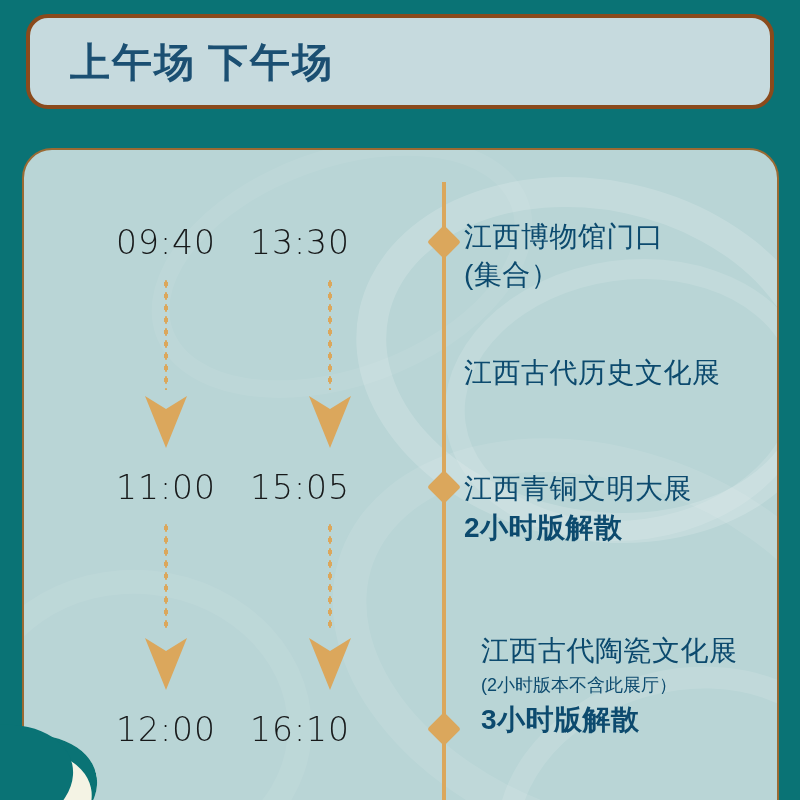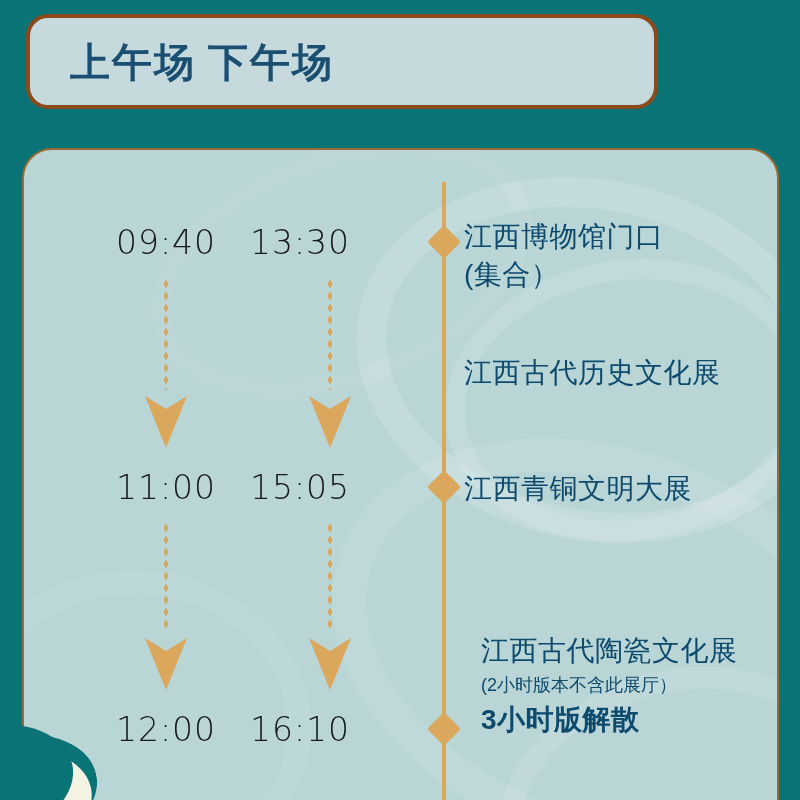--- a/index.html
+++ b/index.html
@@ -47,21 +47,21 @@
     transform: rotate(-12deg);
     z-index: 4;
     pointer-events: none;
   }
 
   
   .header-panel {
     position: absolute;
     left: 26px;
     top: 14px;
-    width: 632px;
+    width: 748px;
     height: 95px;
     box-sizing: border-box;
     background: #c6dade;
     border: 4px solid #8a4a1c;
     border-radius: 22px;
     z-index: 5;
   }
   .header-title {
     position: absolute;
     left: 40px;
@@ -264,20 +264,21 @@
       <div class="line main">江西博物馆门口</div>
       <div class="line main">(集合）</div>
     </div>
 
     <div class="event" style="top:204px;">
       <div class="line main">江西古代历史文化展</div>
     </div>
 
     <div class="event" style="top:320px;">
       <div class="line main">江西青铜文明大展</div>
+      <div class="line strong">2小时版解散</div>
     </div>
 
     <div class="event" style="top:482px;margin-left:17px;">
       <div class="line main">江西古代陶瓷文化展</div>
       <div class="line note">(2小时版本不含此展厅）</div>
       <div class="line strong">3小时版解散</div>
     </div>
 
   </div>
 

